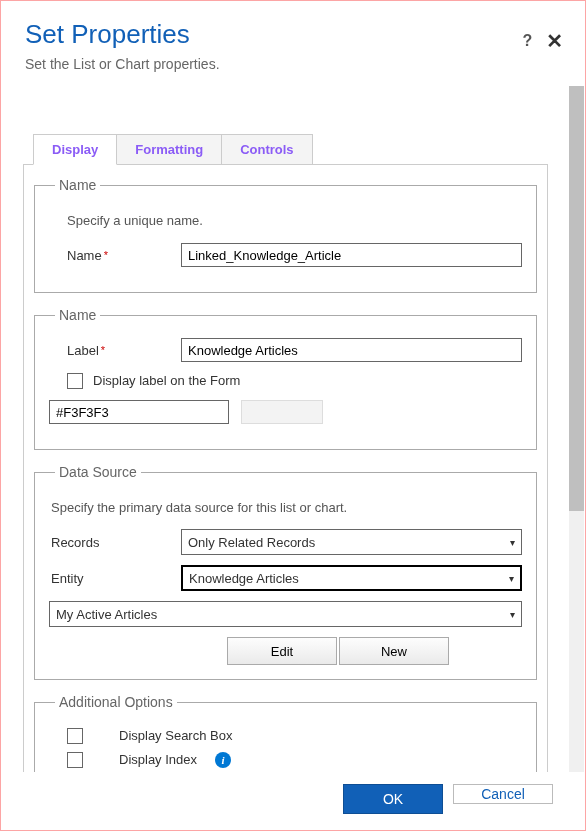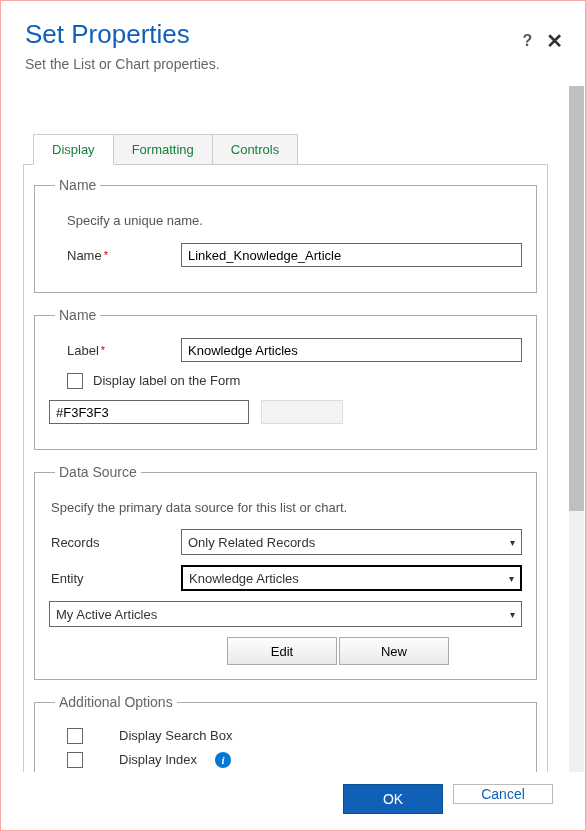--- a/index.html
+++ b/index.html
@@ -81,25 +81,26 @@
       background: #bfbfbf;
     }
     .tabs {
       display: flex;
       border-bottom: none;
       margin-left: 10px;
     }
     .tab {
       padding: 7px 18px;
       font-size: 13px;
-      color: #15803d;
+      color: #8b5cf6;
       background: #f4f4f4;
       border: 1px solid #ccc;
       margin-right: -1px;
       cursor: pointer;
+      font-weight: bold;
     }
     .tab.active {
       background: #fff;
       border-bottom: 1px solid #fff;
       position: relative;
       z-index: 2;
     }
     .tab-panel {
       border: 1px solid #ccc;
       margin-top: -1px;
@@ -152,21 +153,21 @@
     }
     input[type="text"].text-input {
       width: 100%;
       height: 24px;
       padding: 2px 6px;
       border: 1px solid #666;
       font-size: 13px;
       font-family: inherit;
     }
     input[type="text"].text-input.narrow {
-      width: 200px;
+      width: 180px;
     }
     .color-swatch {
       display: inline-block;
       width: 82px;
       height: 24px;
       background: #F3F3F3;
       border: 1px solid #ddd;
       margin-left: 12px;
       vertical-align: middle;
     }

